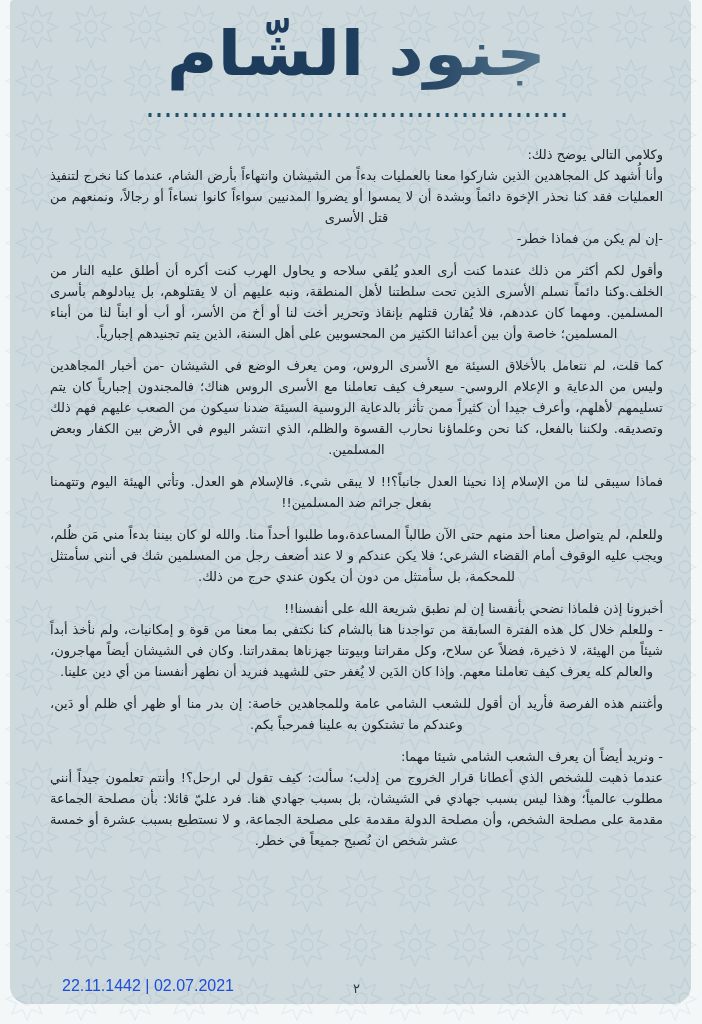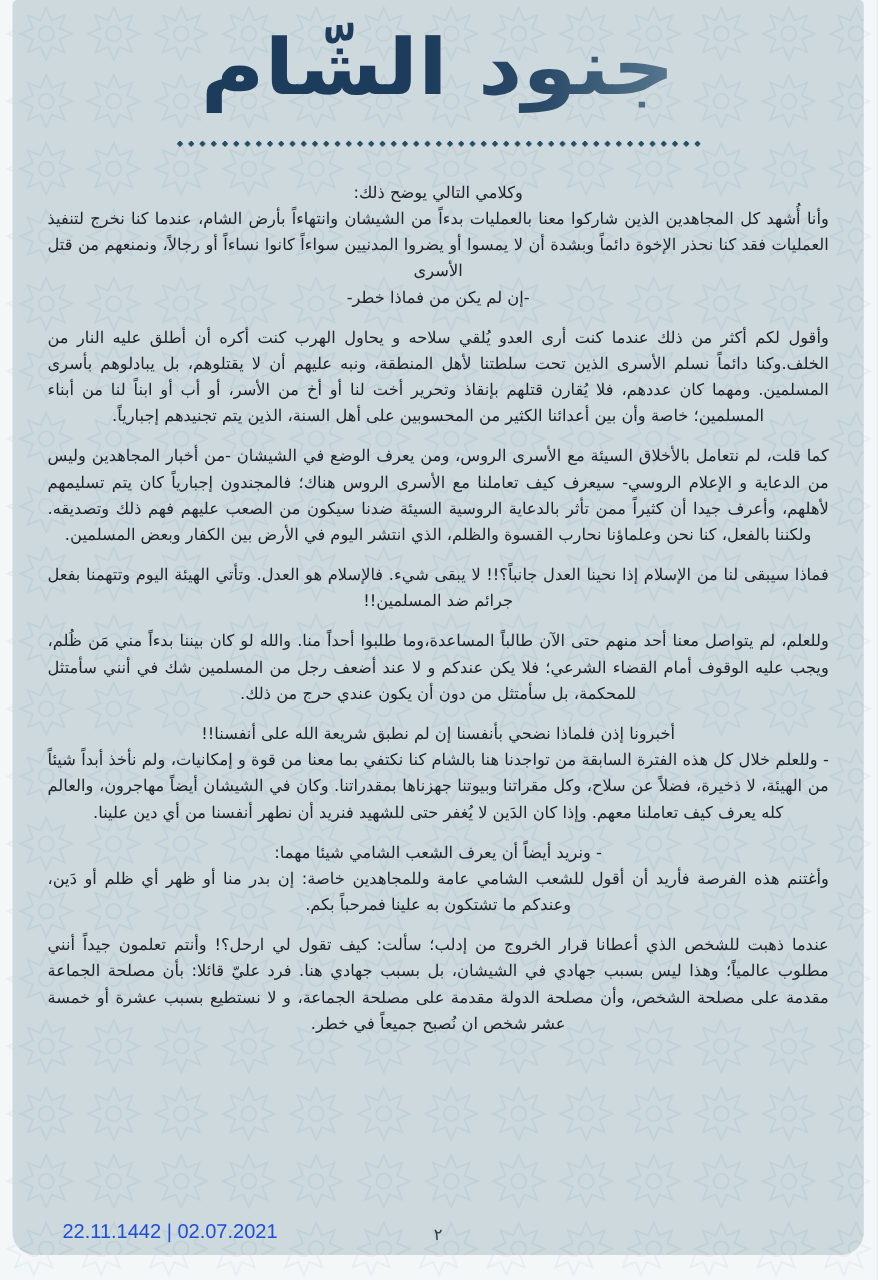--- a/index.html
+++ b/index.html
@@ -19,20 +19,21 @@
     width:100%;height:100%;
     display:block;
     pointer-events:none;
   }
   .card{
     position:absolute;
     top:0;left:10px;right:11px;bottom:20px;
     background:#cdd9dd;
     border-radius:4px 4px 18px 18px;
     overflow:hidden;
+    padding-left:12px;
   }
   .card-inner{
     position:relative;
     width:100%;height:100%;
     z-index:2;
   }
   .logo-wrap{
     padding-top:4px;
     text-align:center;
   }
@@ -66,21 +67,21 @@
     line-height:21px;
   }
   .para{
     margin:0 0 11px 0;
   }
   .para.justify{
     text-align:justify;
     text-align-last:center;
   }
   .para.center{
-    text-align:center;
+    text-align:right;
   }
   .para.tight{
     margin-bottom:0;
   }
   .footer-pagenum{
     position:absolute;
     bottom:8px;left:0;right:0;
     text-align:center;
     font-size:13px;
     color:#2b3a42;
@@ -136,22 +137,22 @@
       <div class="doc-body">
         <p class="para center tight">وكلامي التالي يوضح ذلك:</p>
         <p class="para justify tight">وأنا أُشهد كل المجاهدين الذين شاركوا معنا بالعمليات بدءاً من الشيشان وانتهاءاً بأرض الشام، عندما كنا نخرج لتنفيذ العمليات فقد كنا نحذر الإخوة دائماً وبشدة أن لا يمسوا أو يضروا المدنيين سواءاً كانوا نساءاً أو رجالاً، ونمنعهم من قتل الأسرى</p>
         <p class="para center">-إن لم يكن من فماذا خطر-</p>
         <p class="para justify">وأقول لكم أكثر من ذلك عندما كنت أرى العدو يُلقي سلاحه و يحاول الهرب كنت أكره أن أطلق عليه النار من الخلف.وكنا دائماً نسلم الأسرى الذين تحت سلطتنا لأهل المنطقة، ونبه عليهم أن لا يقتلوهم، بل يبادلوهم بأسرى المسلمين. ومهما كان عددهم، فلا يُقارن قتلهم بإنقاذ وتحرير أخت لنا أو أخ من الأسر، أو أب أو ابناً لنا من أبناء المسلمين؛ خاصة وأن بين أعدائنا الكثير من المحسوبين على أهل السنة، الذين يتم تجنيدهم إجبارياً.</p>
         <p class="para justify">كما قلت، لم نتعامل بالأخلاق السيئة مع الأسرى الروس، ومن يعرف الوضع في الشيشان -من أخبار المجاهدين وليس من الدعاية و الإعلام الروسي- سيعرف كيف تعاملنا مع الأسرى الروس هناك؛ فالمجندون إجبارياً كان يتم تسليمهم لأهلهم، وأعرف جيدا أن كثيراً ممن تأثر بالدعاية الروسية السيئة ضدنا سيكون من الصعب عليهم فهم ذلك وتصديقه. ولكننا بالفعل، كنا نحن وعلماؤنا نحارب القسوة والظلم، الذي انتشر اليوم في الأرض بين الكفار وبعض المسلمين.</p>
         <p class="para justify">فماذا سيبقى لنا من الإسلام إذا نحينا العدل جانباً؟!! لا يبقى شيء. فالإسلام هو العدل. وتأتي الهيئة اليوم وتتهمنا بفعل جرائم ضد المسلمين!!</p>
         <p class="para justify">وللعلم، لم يتواصل معنا أحد منهم حتى الآن طالباً المساعدة،وما طلبوا أحداً منا. والله لو كان بيننا بدءاً مني مَن ظُلم، ويجب عليه الوقوف أمام القضاء الشرعي؛ فلا يكن عندكم و لا عند أضعف رجل من المسلمين شك في أنني سأمتثل للمحكمة، بل سأمتثل من دون أن يكون عندي حرج من ذلك.</p>
         <p class="para center tight">أخبرونا إذن فلماذا نضحي بأنفسنا إن لم نطبق شريعة الله على أنفسنا!!</p>
         <p class="para justify">- وللعلم خلال كل هذه الفترة السابقة من تواجدنا هنا بالشام كنا نكتفي بما معنا من قوة و إمكانيات، ولم نأخذ أبداً شيئاً من الهيئة، لا ذخيرة، فضلاً عن سلاح، وكل مقراتنا وبيوتنا جهزناها بمقدراتنا. وكان في الشيشان أيضاً مهاجرون، والعالم كله يعرف كيف تعاملنا معهم. وإذا كان الدَين لا يُغفر حتى للشهيد فنريد أن نطهر أنفسنا من أي دين علينا.</p>
+        <p class="para justify">وأغتنم هذه الفرصة فأريد أن أقول للشعب الشامي عامة وللمجاهدين خاصة: إن بدر منا أو ظهر أي ظلم أو دَين، وعندكم ما تشتكون به علينا فمرحباً بكم.</p>
         <p class="para center tight">- ونريد أيضاً أن يعرف الشعب الشامي شيئا مهما:</p>
-        <p class="para justify">وأغتنم هذه الفرصة فأريد أن أقول للشعب الشامي عامة وللمجاهدين خاصة: إن بدر منا أو ظهر أي ظلم أو دَين، وعندكم ما تشتكون به علينا فمرحباً بكم.</p>
         <p class="para justify tight">عندما ذهبت للشخص الذي أعطانا قرار الخروج من إدلب؛ سألت: كيف تقول لي ارحل؟! وأنتم تعلمون جيداً أنني مطلوب عالمياً؛ وهذا ليس بسبب جهادي في الشيشان، بل بسبب جهادي هنا. فرد عليّ قائلا: بأن مصلحة الجماعة مقدمة على مصلحة الشخص، وأن مصلحة الدولة مقدمة على مصلحة الجماعة، و لا نستطيع بسبب عشرة أو خمسة عشر شخص ان نُصبح جميعاً في خطر.</p>
       </div>
 
       <div class="footer-pagenum">٢</div>
       <div class="footer-date">22.11.1442 | 02.07.2021</div>
 
     </div>
   </div>
 
 </div>

